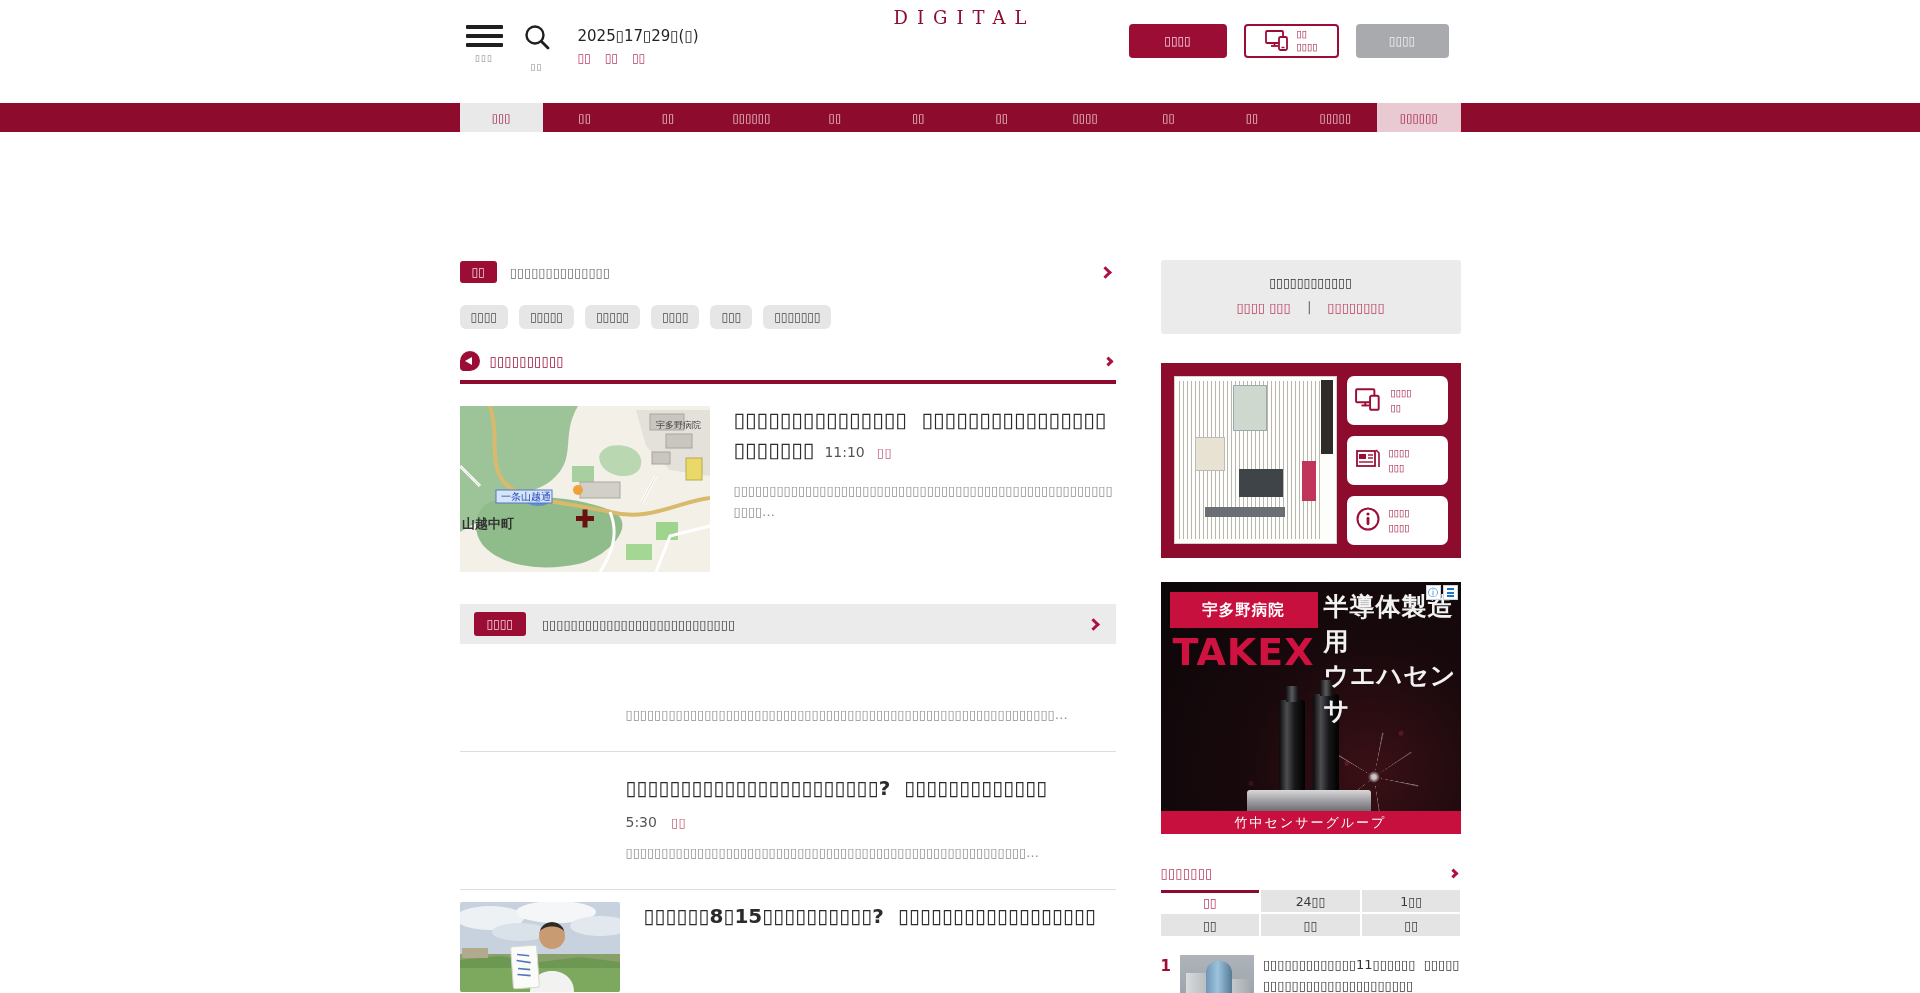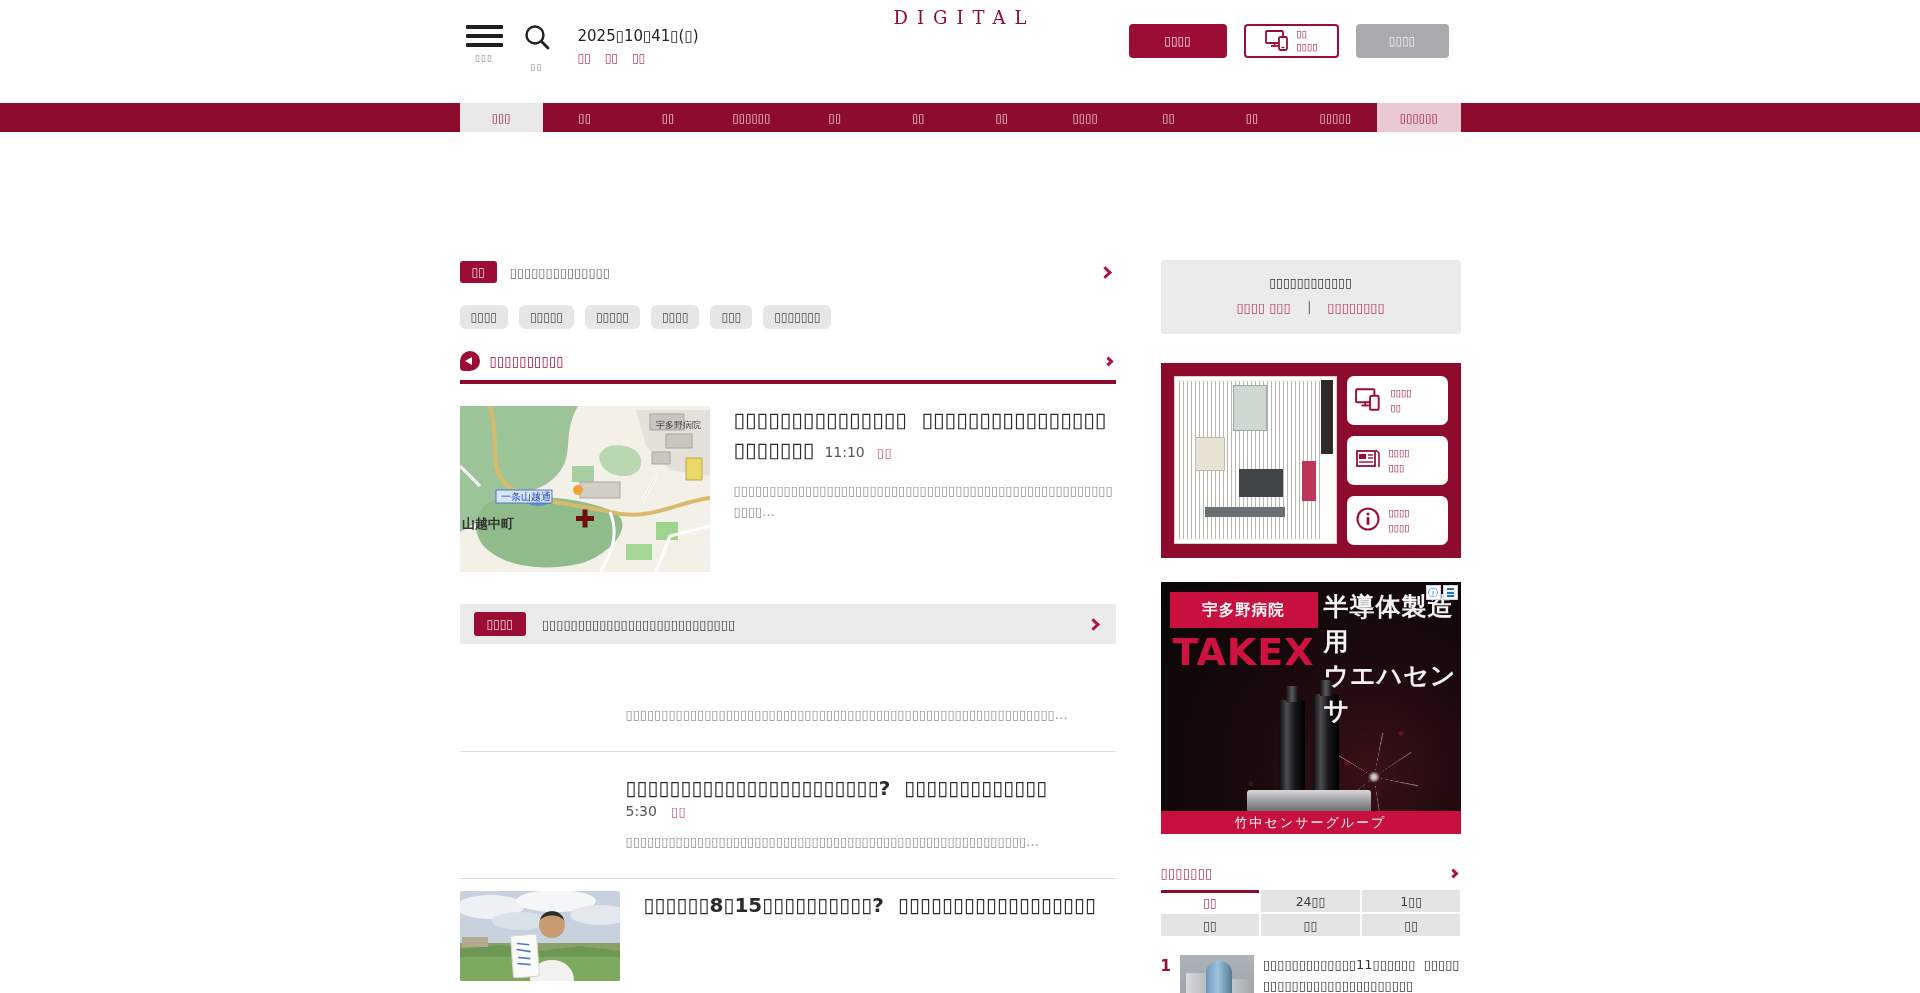--- a/index.html
+++ b/index.html
@@ -62,21 +62,21 @@
   
   .article { display:flex; gap:24px; }
   .a1 { margin-top:22px; }
   .thumb { flex:none; cursor:pointer; overflow:hidden; }
   .thumb-map { width:250px; height:166px; }
   .thumb-empty { width:142px; flex:none; }
   .a-body { flex:1; min-width:0; }
   .a-title { font-size:21px; font-weight:bold; color:#2b2b2b; line-height:1.42; word-break:break-all; white-space:pre-wrap; cursor:pointer; }
   .a-title .t-time { font-size:14px; font-weight:normal; color:#555; margin-left:10px; }
   .a-title .t-tag { font-size:13px; font-weight:normal; color:#c4607a; margin-left:12px; }
-  .a-meta { font-size:14px; color:#555; }
+  .a-meta { margin-top:11px; font-size:14px; color:#555; }
   .a-meta .t-tag { font-size:13px; color:#c4607a; margin-left:14px; }
   .a-excerpt { margin-top:14px; font-size:13px; color:#8f8f8f; line-height:1.65; word-break:break-all; }
   .a2 .a-title, .a3 .a-title, .a4 .a-title { font-size:20px; }
   .a2 { margin-top:34px; }
   .a2 .a-excerpt { margin-top:26px; }
   .a3 { padding-top:22px; }
   .a3 .a-excerpt { margin-top:12px; }
   .a4 { padding-top:12px; }
   .divider { border:none; border-top:1px solid #ddd; margin-top:26px; }
   .thumb-photo { width:160px; height:90px; border-radius:2px; }
@@ -168,21 +168,21 @@
       <button class="icon-btn search-btn">
         <span>
           <svg width="30" height="30" viewBox="0 0 30 30">
               <circle cx="13" cy="12" r="8.5" fill="none" stroke="#1f1f1f" stroke-width="2.4"></circle>
               <line x1="19.5" y1="18.5" x2="26" y2="25" stroke="#1f1f1f" stroke-width="2.8" stroke-linecap="round"></line>
             </svg>
         </span>
         <span class="ilabel tofu-s">▯▯</span>
       </button>
       <div class="date-block">
-        <div class="date-text">2025▯10▯41▯(▯)</div>
+        <div class="date-text">2025▯17▯29▯(▯)</div>
         <div class="date-links">
           <span>▯▯</span>
           <span>▯▯</span>
           <span>▯▯</span>
         </div>
       </div>
       <div class="logo">
         <div class="logo-sub">DIGITAL</div>
       </div>
       <button class="hbtn btn-register">▯▯▯▯</button>

